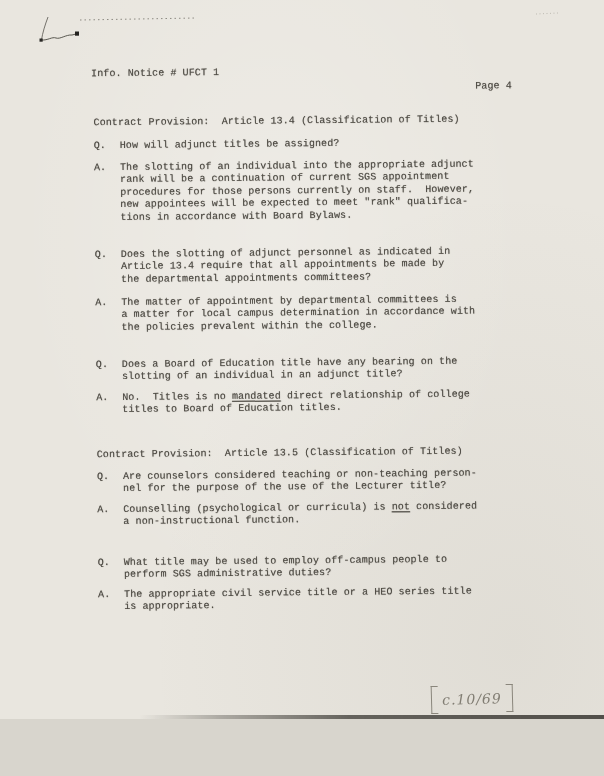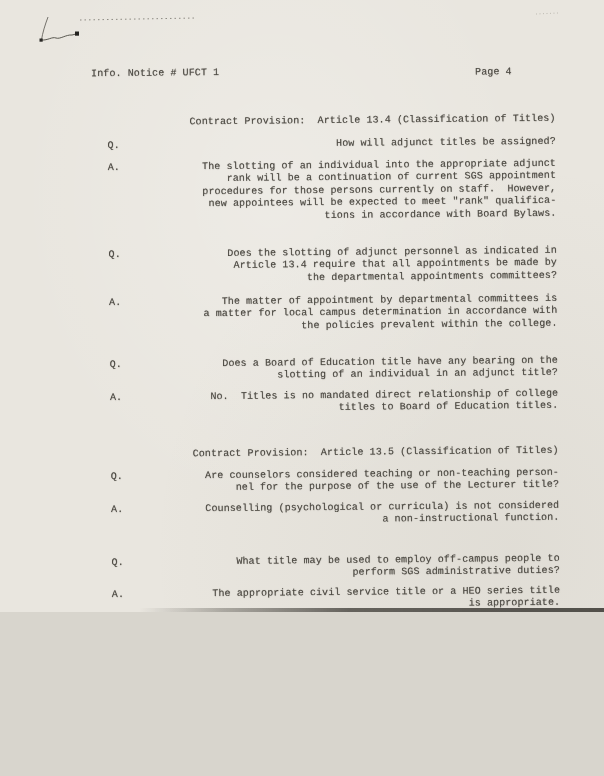--- a/index.html
+++ b/index.html
@@ -1,40 +1,39 @@
 <!DOCTYPE html>
 <html><head>
 <meta charset="utf-8">
 <style>
   html,body{margin:0;padding:0;}
   body{width:604px;height:776px;background:#d8d5cd;font-family:"Liberation Sans",sans-serif;}
   .scan{
-    position:relative;width:604px;height:612px;overflow:hidden;
+    position:relative;width:604px;height:719px;overflow:hidden;
     background:
       radial-gradient(ellipse at 45% 32%, rgba(255,255,255,0.20) 0%, rgba(255,255,255,0) 55%),
       radial-gradient(ellipse at 85% 90%, rgba(120,115,100,0.08) 0%, rgba(120,115,100,0) 50%),
       #e9e6df;
-    text-align: right;
   }
   .typewriter{
     position:absolute;inset:0;
     transform:rotate(-0.55deg);
     transform-origin:320px 380px;
     color:#4e4b44;
     font-family:"Liberation Mono","DejaVu Sans Mono",monospace;
     font-size:10px;line-height:12.4px;letter-spacing:0.1px;
     text-shadow:0.2px 0.2px 0.7px rgba(78,75,68,0.6);
   }
   .pos{position:absolute;left:96px;width:462px;white-space:pre-wrap;}
   .hdr-left{position:absolute;left:94px;top:66px;white-space:pre;}
-  .hdr-right{position:absolute;left:478px;top:68px;white-space:pre;}
+  .hdr-right{position:absolute;left:478px;top:82px;white-space:pre;}
   .qa{display:grid;grid-template-columns:26px 1fr;}
   .lbl{white-space:pre;}
   .txt{white-space:pre-wrap;}
-  .u{text-underline-offset:1.5px;}
+  .u{text-decoration:underline;text-underline-offset:1.5px;}
   .stamp{
     position:absolute;left:426px;top:684px;width:92px;height:30px;
     display:flex;align-items:center;justify-content:center;
     transform:rotate(-1.5deg);
     color:#817d73;
   }
   .stamp .bracket{display:inline-block;width:6px;height:26px;flex:0 0 6px;}
   .stamp .bracket.l{border-left:1.4px solid #8a867c;border-top:1.4px solid #8a867c;border-bottom:1.4px solid #8a867c;}
   .stamp .bracket.r{border-right:1.4px solid #8a867c;border-top:1.4px solid #8a867c;border-bottom:1.4px solid #8a867c;}
   .stamp .stamp-text{

